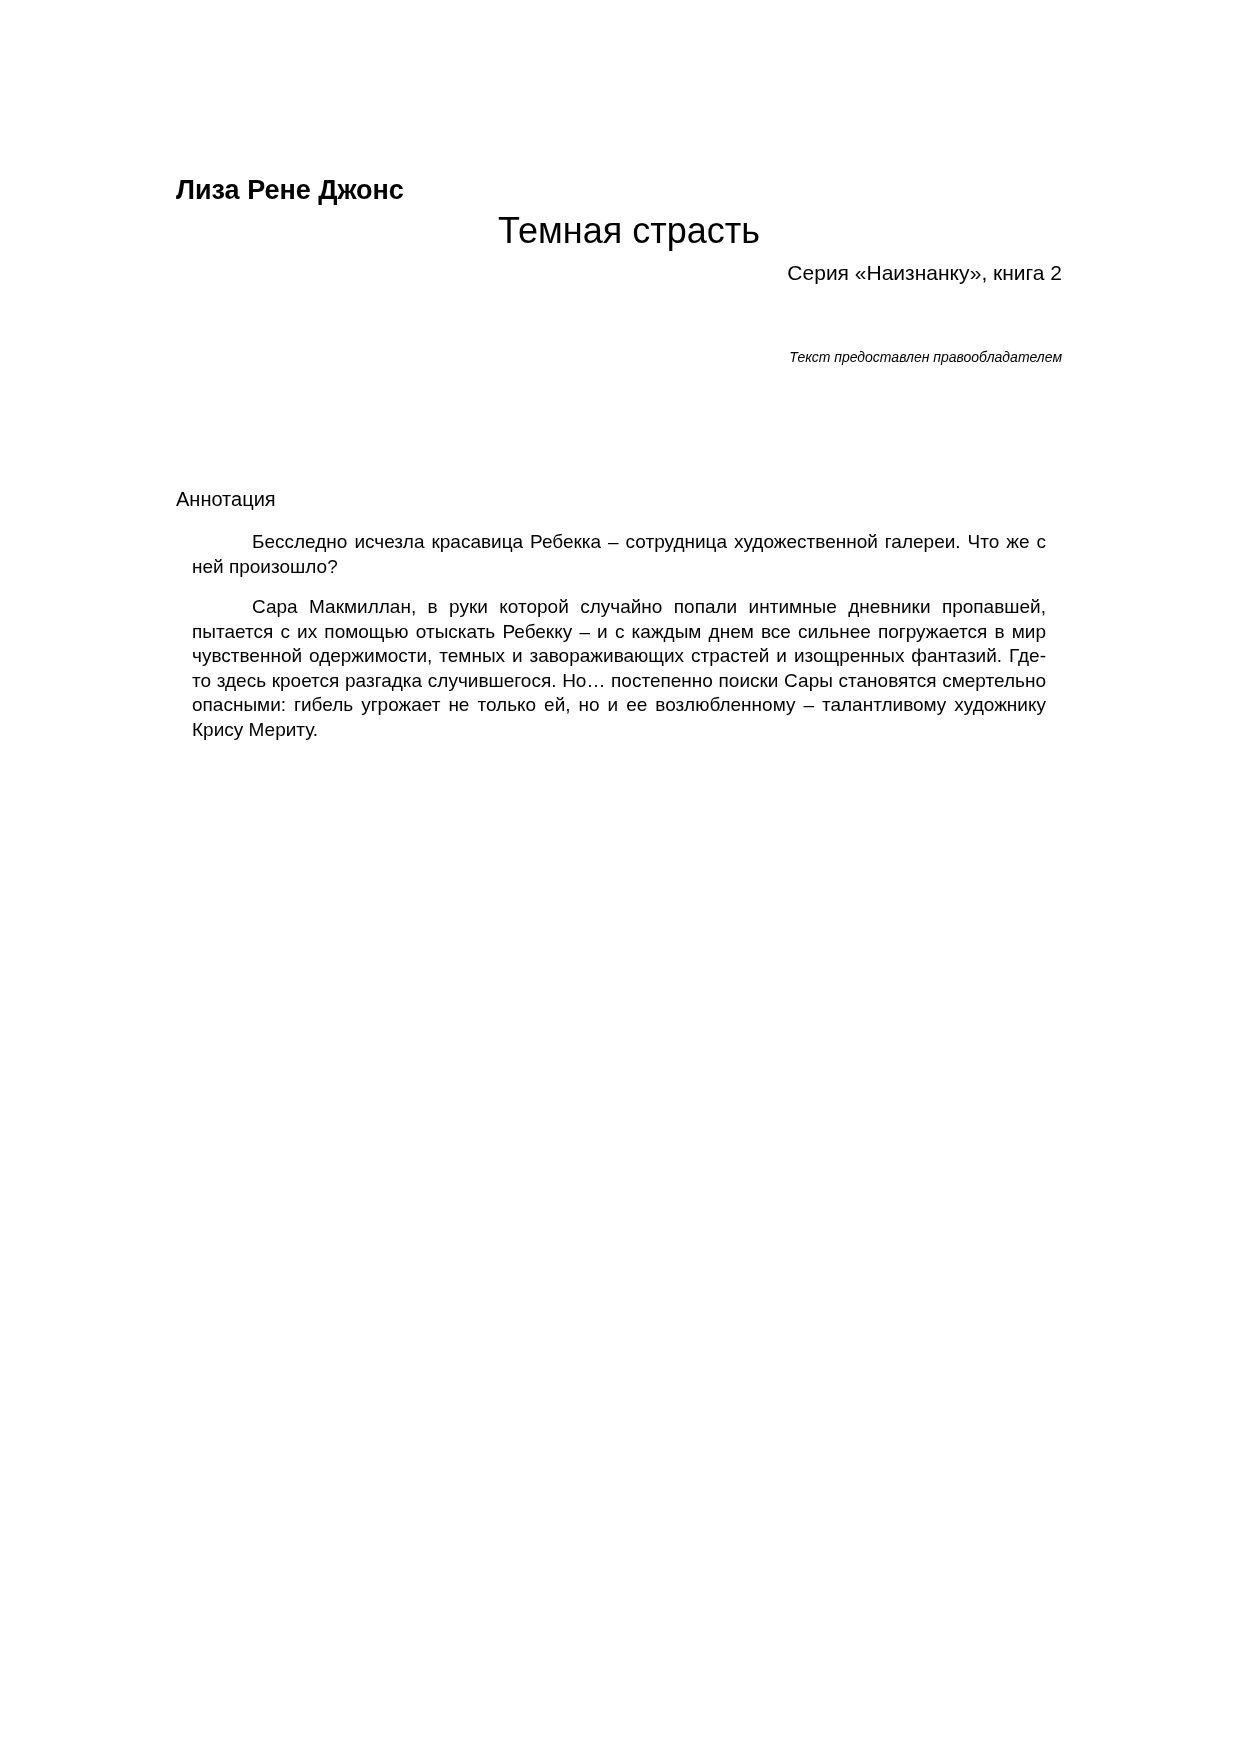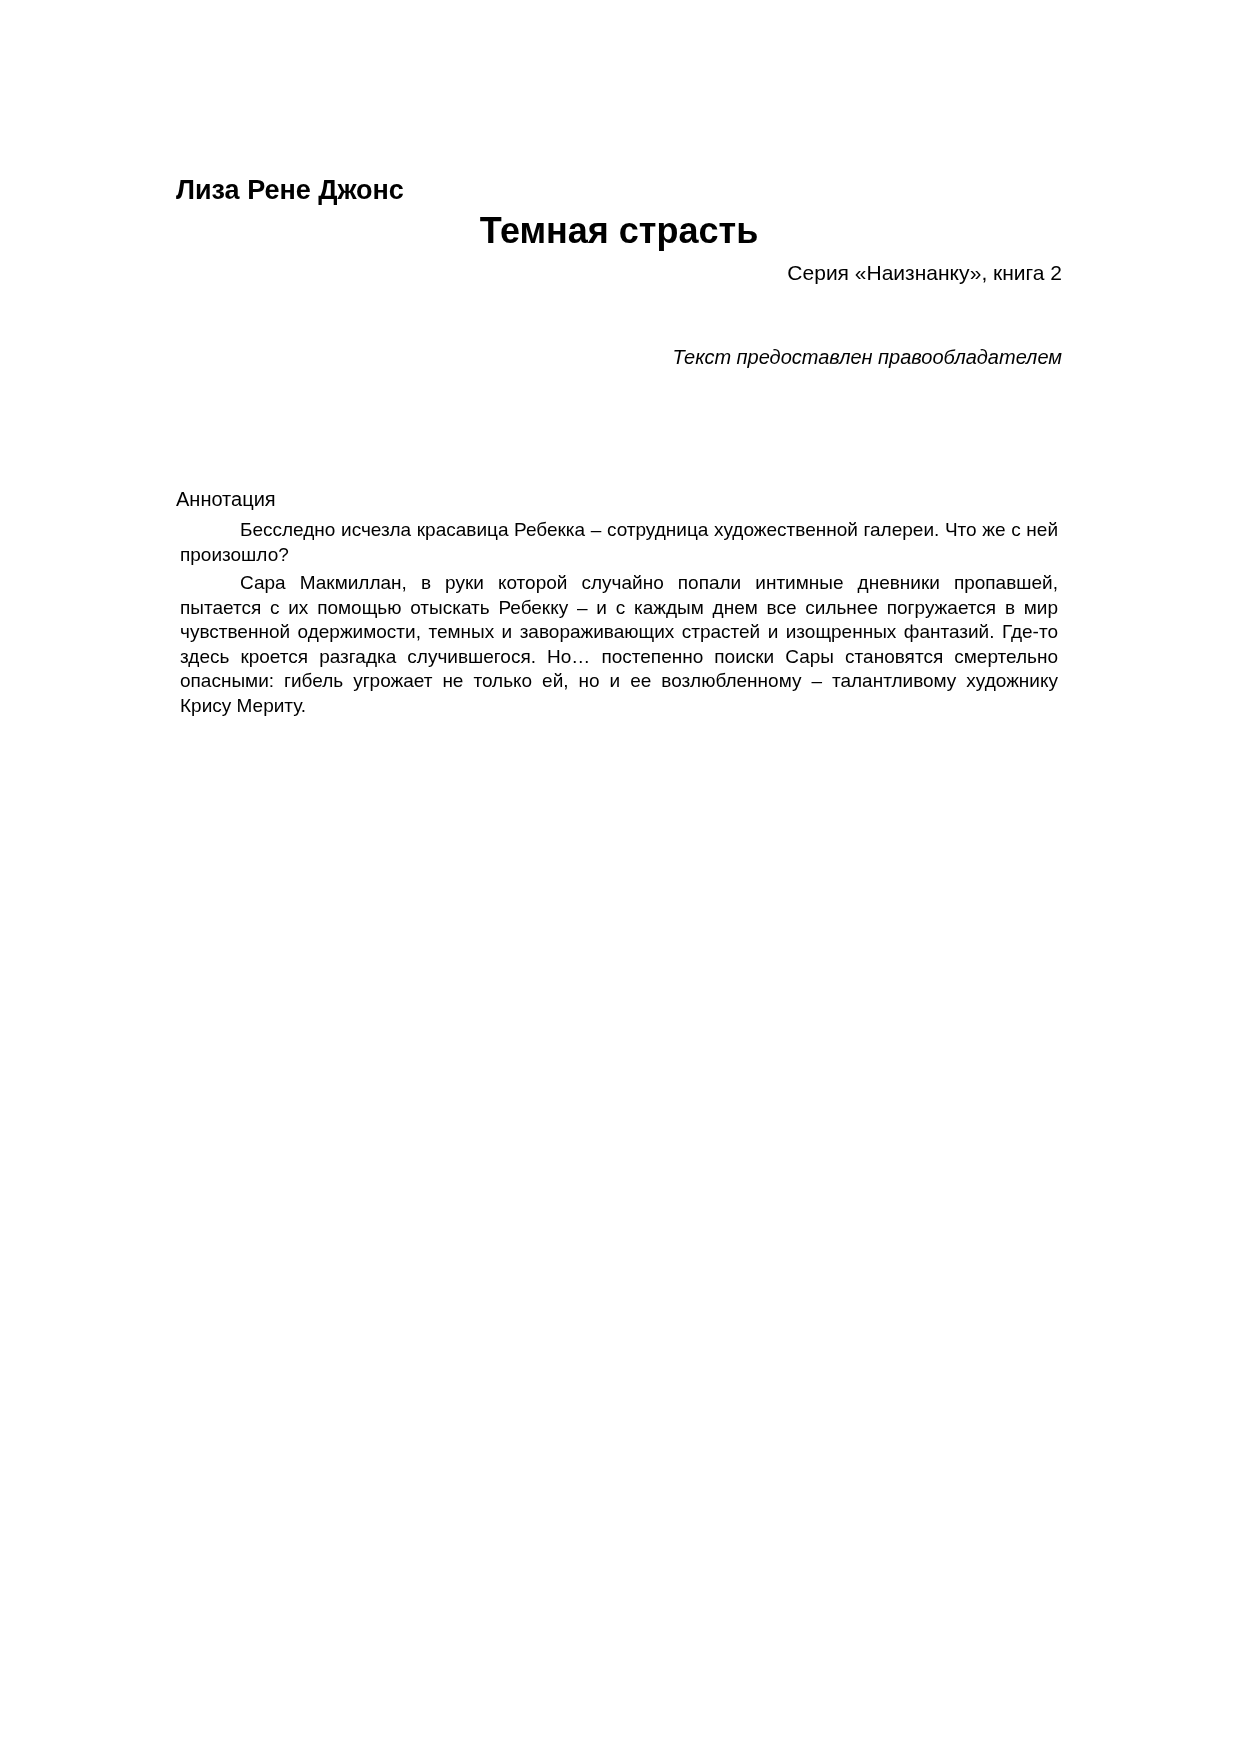--- a/index.html
+++ b/index.html
@@ -27,44 +27,44 @@
       left: 0;
       width: 886px;
       text-align: left;
       font-weight: bold;
       font-size: 27px;
       line-height: 32px;
     }
     .title {
       position: absolute;
       top: 210px;
-      left: 0;
+      left: 10px;
       width: 886px;
       text-align: center;
-      font-weight: bold;
+      font-weight: normal;
       font-size: 36px;
       line-height: 42px;
     }
     .series {
       position: absolute;
       top: 254px;
       left: 0;
       width: 886px;
       text-align: right;
       font-size: 21px;
       line-height: 38px;
     }
     .meta {
       position: absolute;
       top: 345px;
       right: 0;
       width: 886px;
       text-align: right;
       font-style: italic;
-      font-size: 20px;
+      font-size: 14px;
       line-height: 24px;
     }
     .meta div { white-space: nowrap; }
     .annot-heading {
       position: absolute;
       top: 486px;
       left: 0;
       width: 886px;
       font-weight: normal;
       font-size: 20px;
@@ -73,21 +73,21 @@
     .annot-body {
       position: absolute;
       top: 514px;
       left: 0;
       width: 886px;
       font-size: 19px;
       line-height: 24.5px;
       text-align: justify;
     }
     .annot-body p {
-      margin: 4px;
+      margin: 16px;
       text-indent: 60px;
     }
   </style>
 </head>
 <body>
 
 <div class="page">
   <div class="author">Лиза Рене Джонс</div>
   <div class="title">Темная страсть</div>
   <div class="series">Серия «Наизнанку», книга 2</div>

